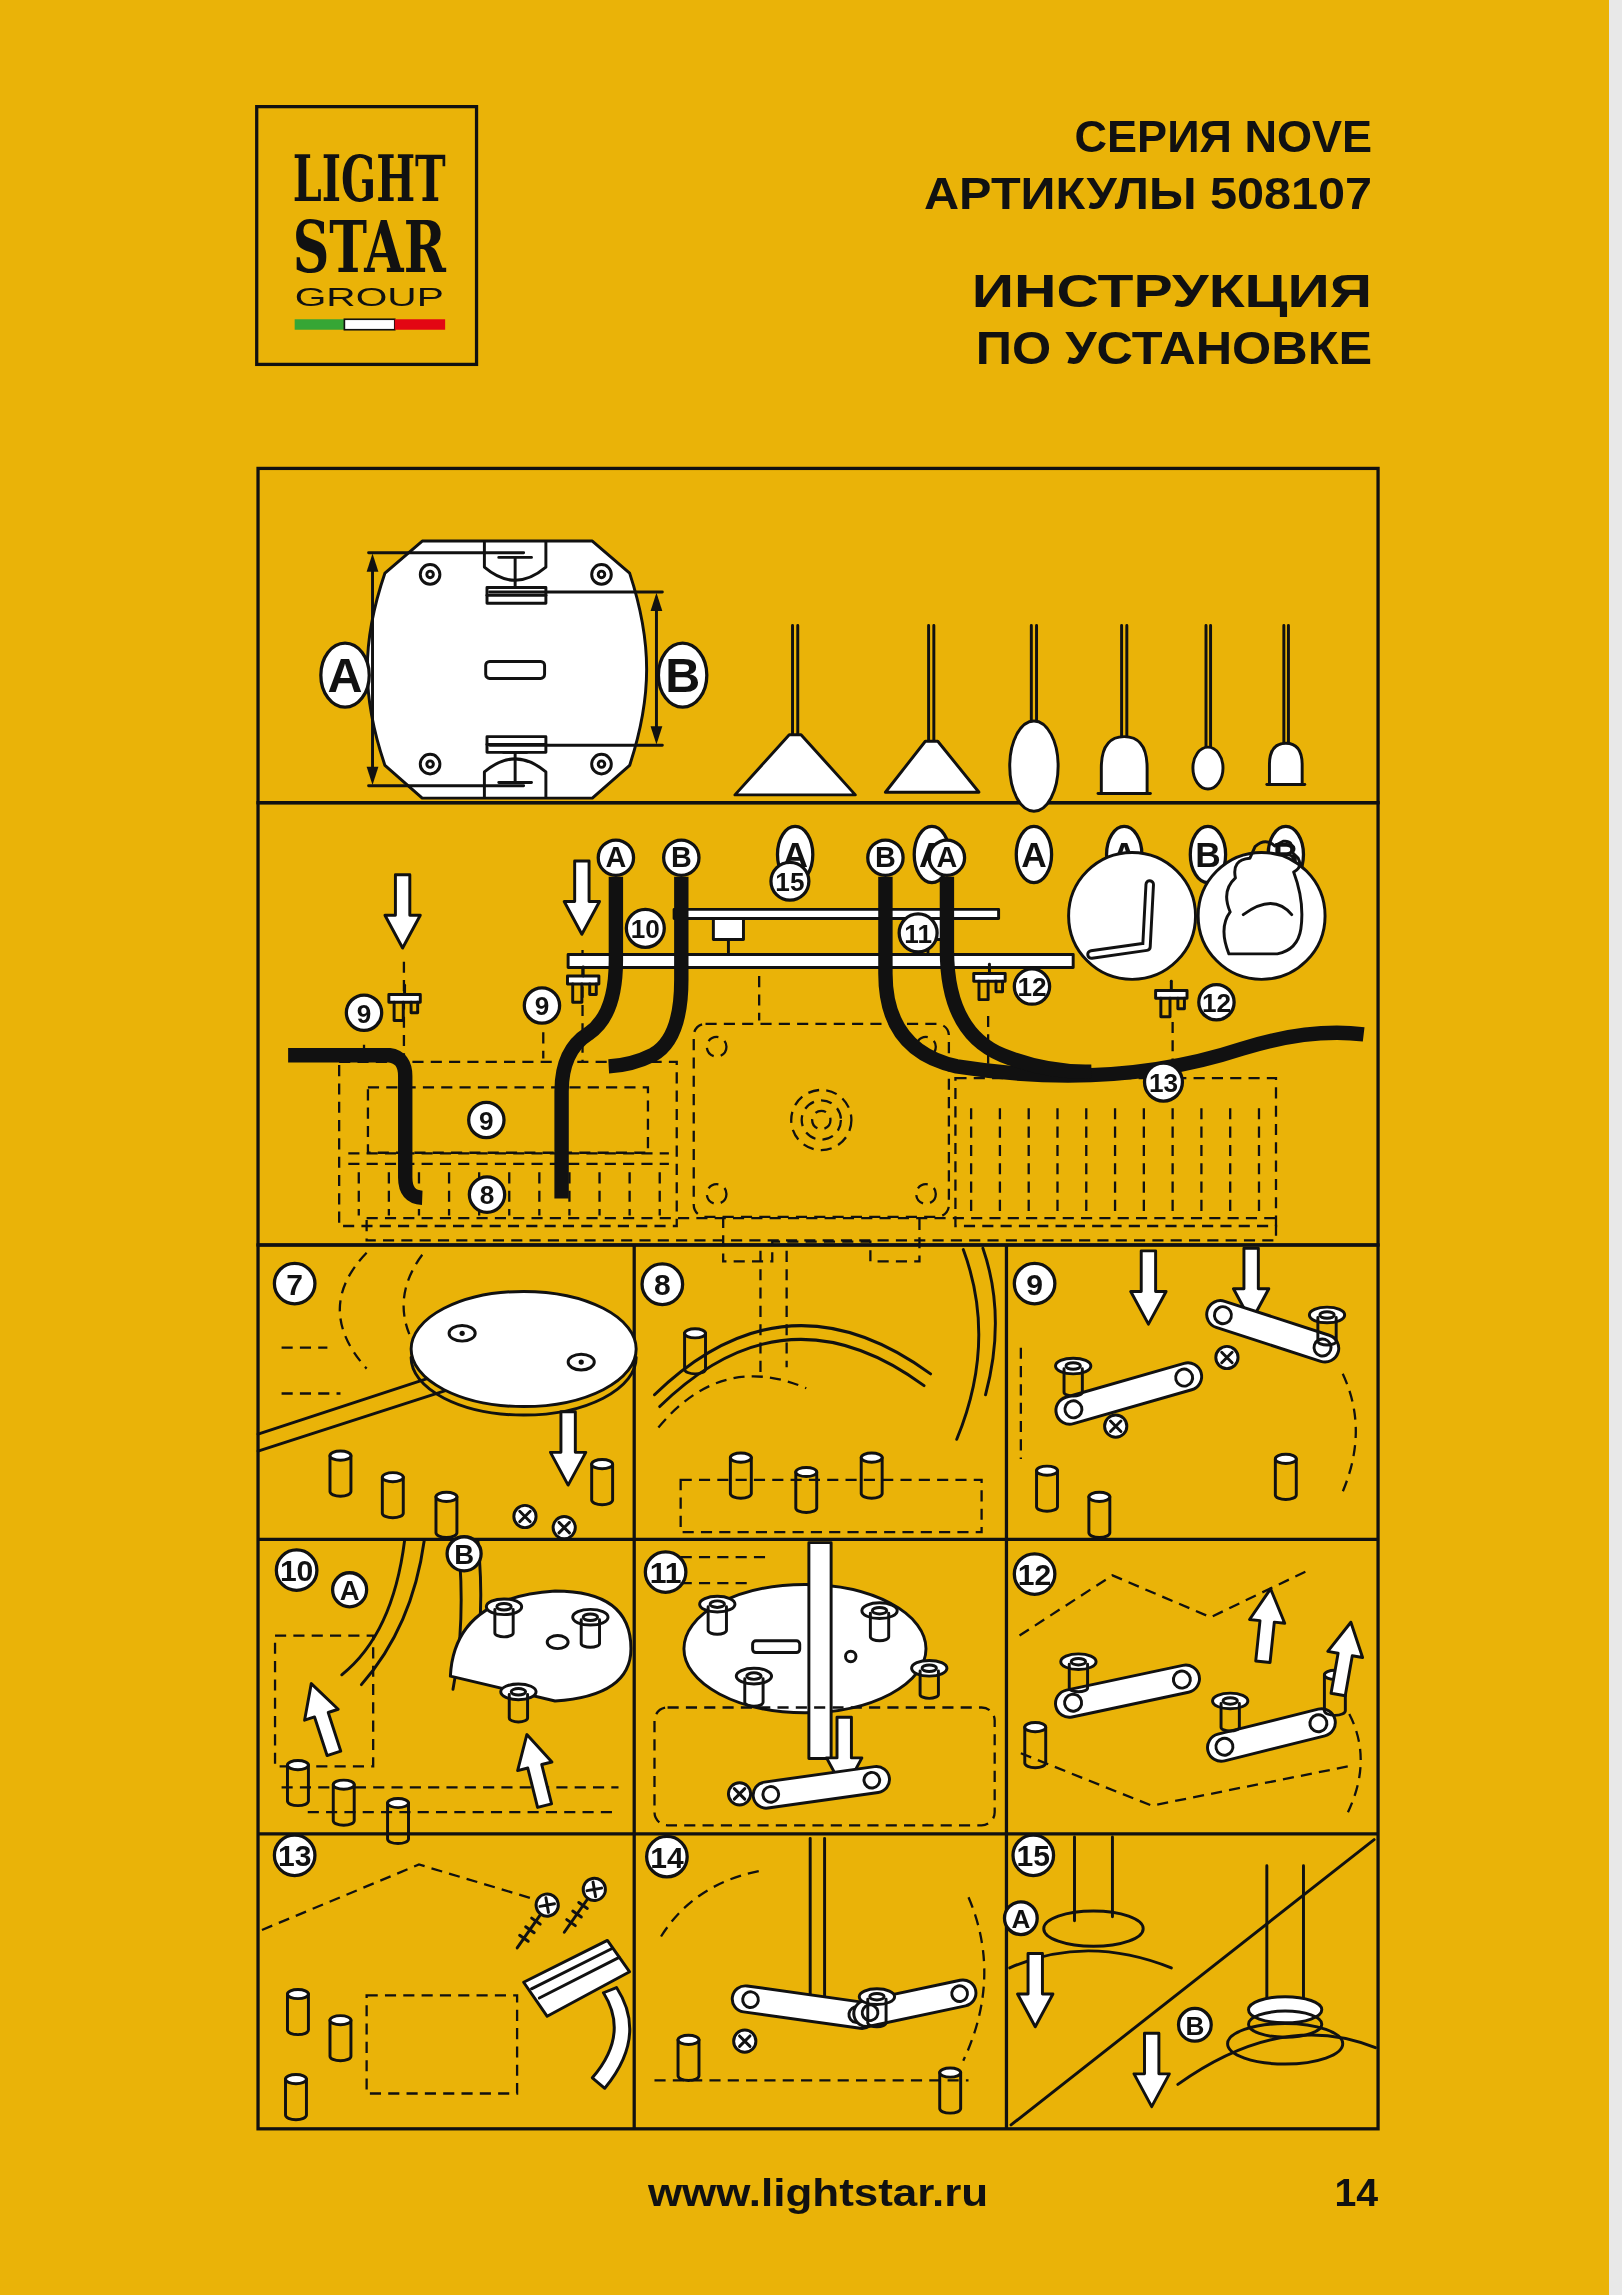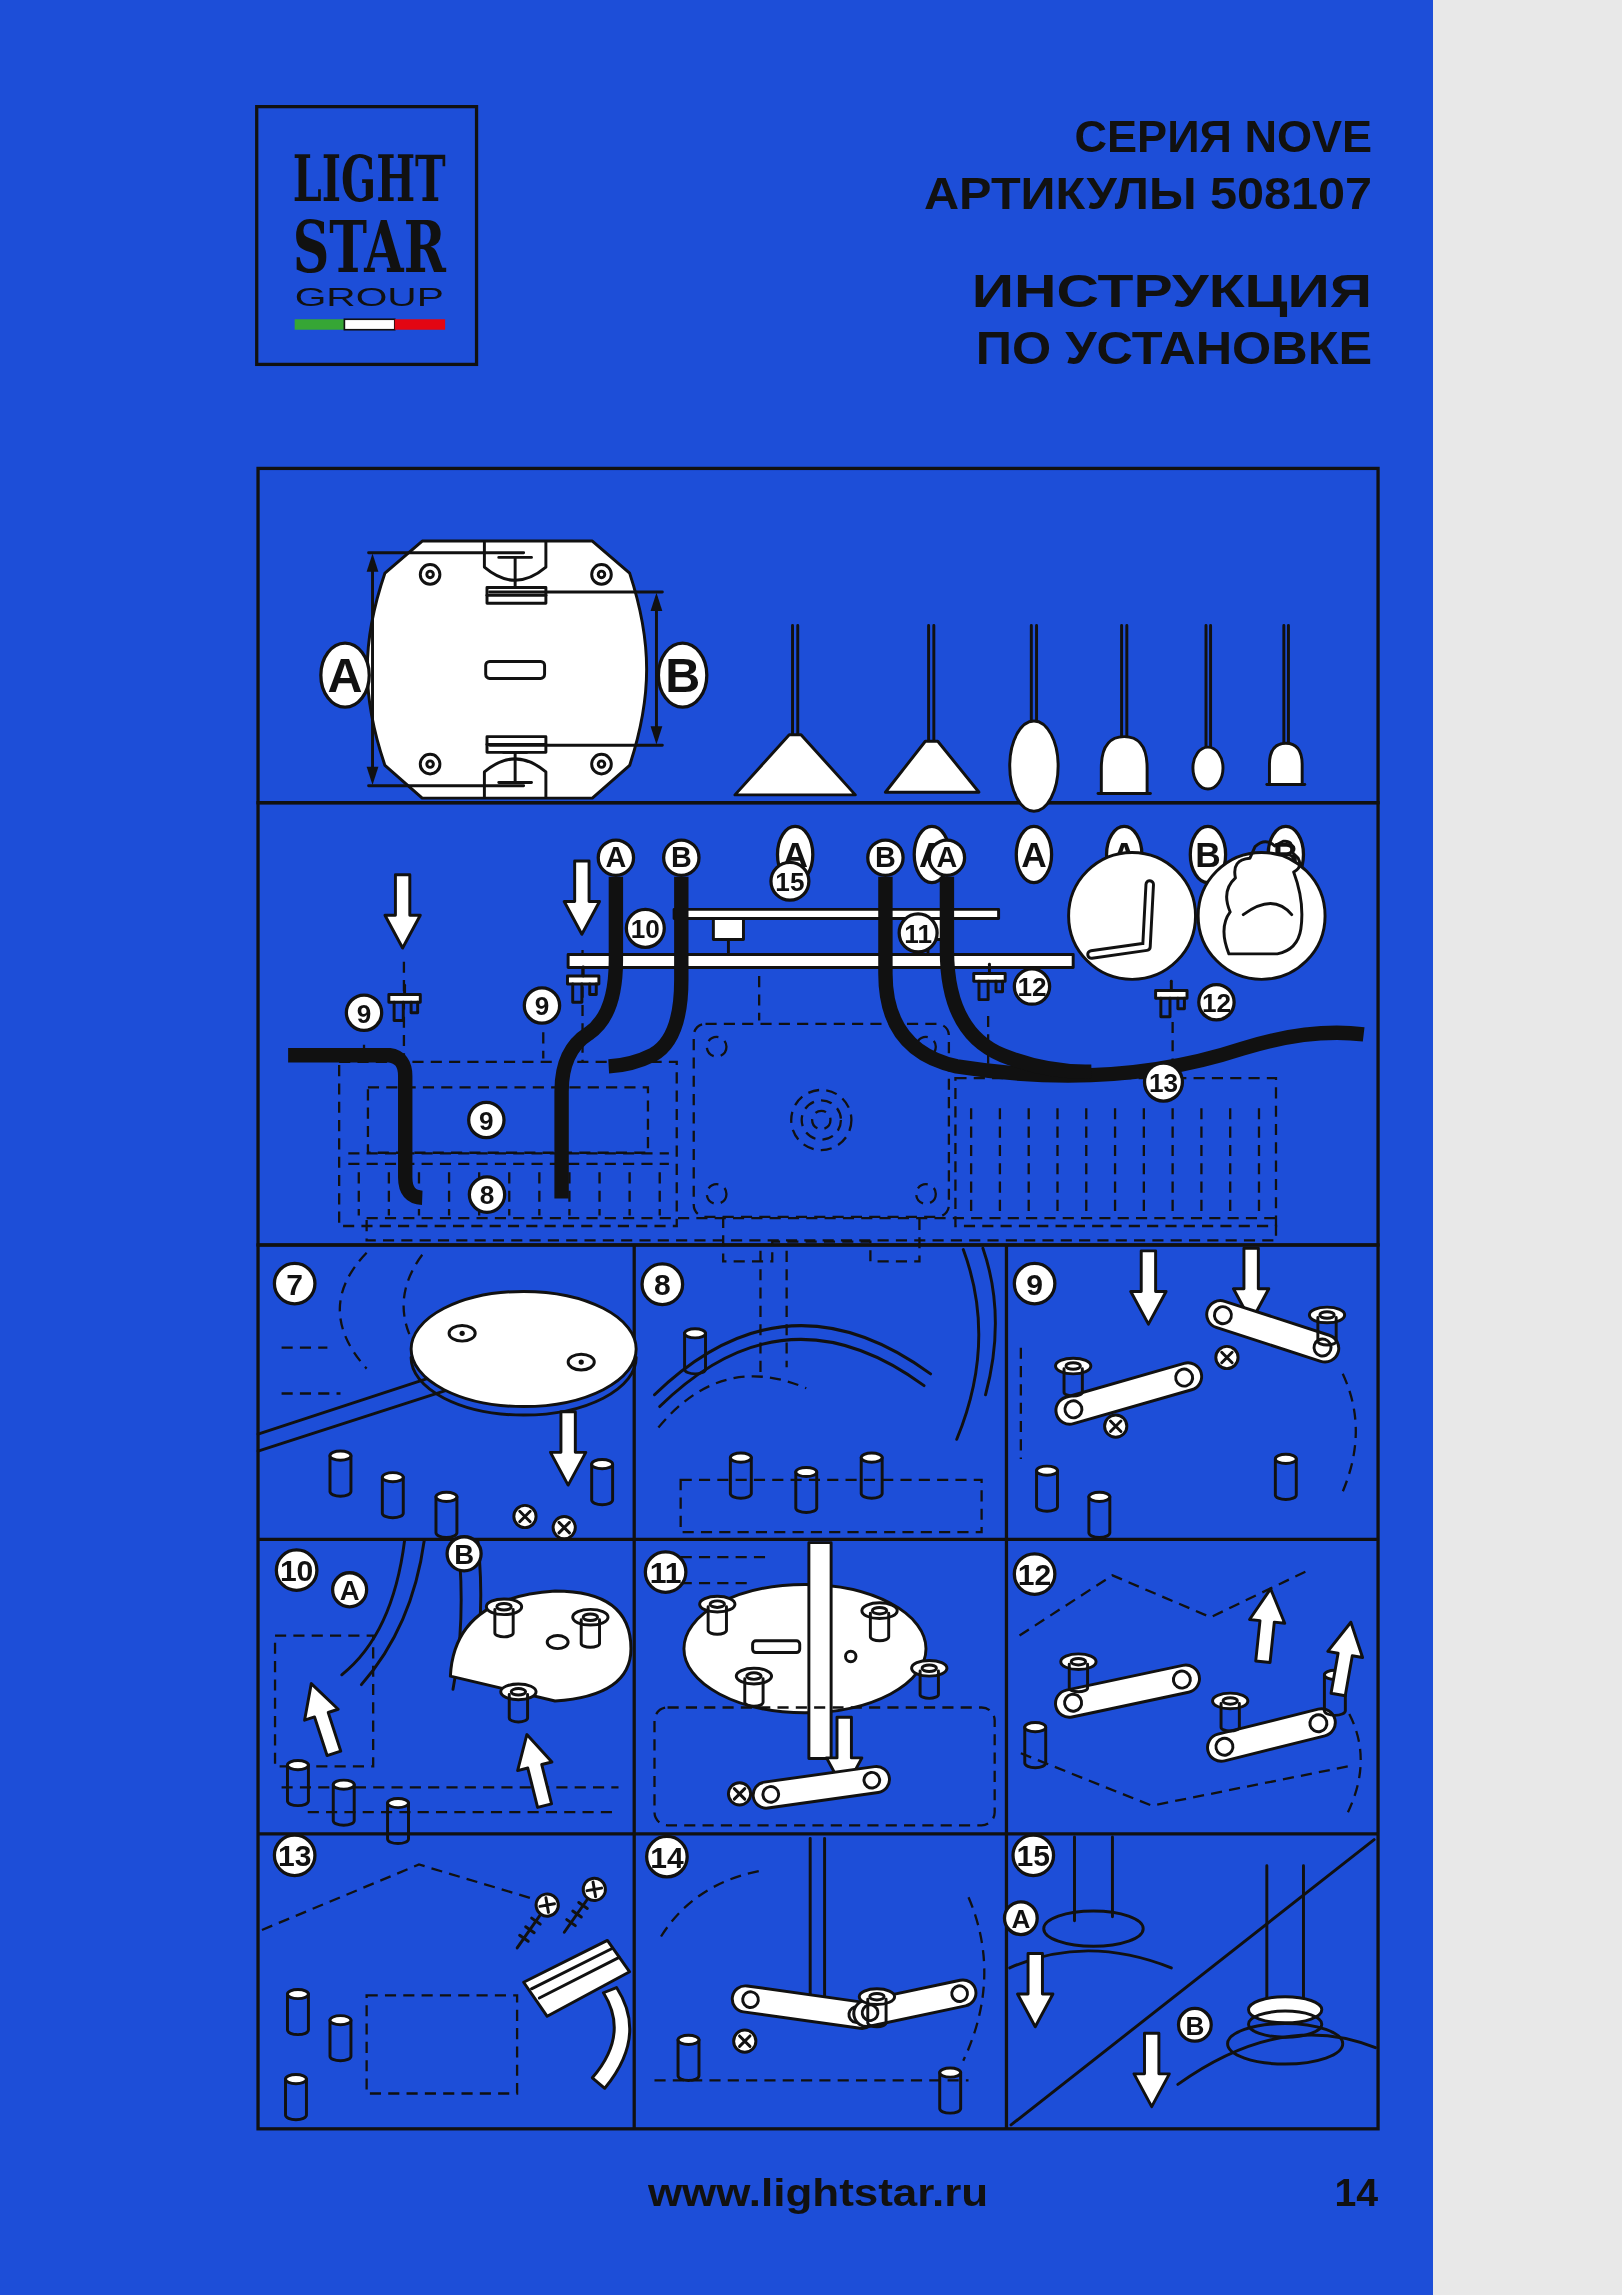--- a/index.html
+++ b/index.html
@@ -1,16 +1,16 @@
 <!DOCTYPE html>
 <html style="font-size:10.5px"><head>
 <meta charset="utf-8">
 <style>
   html,body{margin:0;padding:0;background:#e8e8e8;}
-  #sheet{position:relative;width:1433px;height:2295px;background:#1d4ed8;
+  #sheet{position:relative;width:1609px;height:2295px;background:#eab308;
          font-family:"Liberation Sans",sans-serif;overflow:hidden;}
   svg text{fill:#111;}
   .s  {stroke:#111;fill:none;stroke-width:4.5;stroke-linecap:round;stroke-linejoin:round;}
   .sw {stroke:#111;fill:#fff;stroke-width:4.5;stroke-linejoin:round;}
   .d  {stroke:#111;fill:none;stroke-width:3.5;stroke-dasharray:17 11;stroke-linecap:butt;}
   .thick{stroke:#111;fill:none;stroke-width:22;stroke-linecap:butt;}
   .border{fill:none;stroke:#111;stroke-width:5;}
   .badge{stroke:#111;fill:#fff;stroke-width:5;}
   .btxt{font-family:"Liberation Sans",sans-serif;font-weight:bold;text-anchor:middle;}
   .title{font-family:"Liberation Sans",sans-serif;font-weight:bold;}

